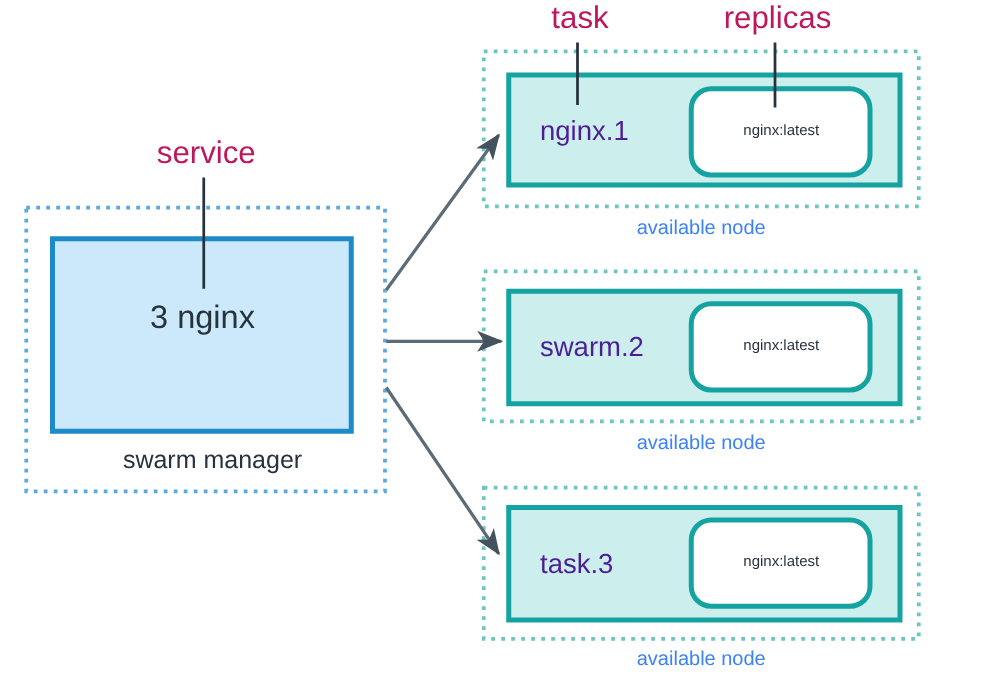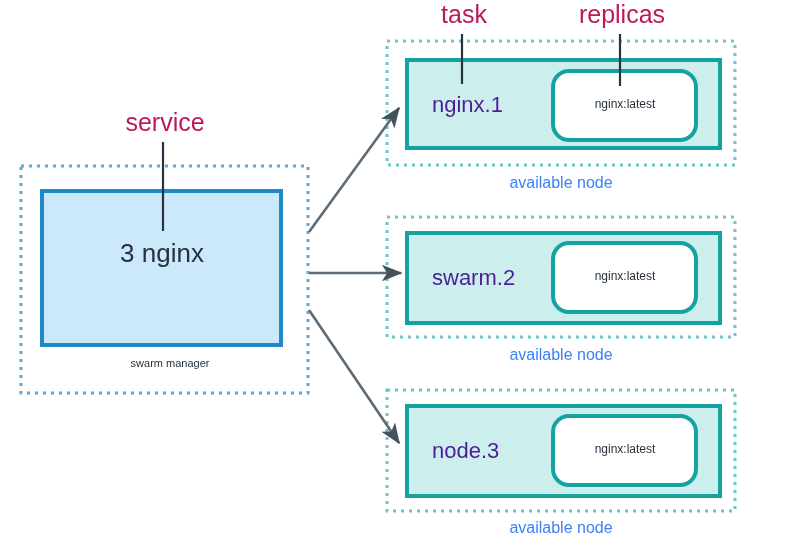--- a/index.html
+++ b/index.html
@@ -31,21 +31,21 @@
   }
   .annot {
     font-size: 25px;
     color: #be185d;
   }
   .node-caption {
     font-size: 16px;
     color: #3b82f6;
   }
   .mgr-caption {
-    font-size: 11px;
+    font-size: 20px;
     color: #27323f;
   }
   .task-name {
     font-size: 22px;
     color: #4c1d95;
   }
   .container-name {
     font-size: 12px;
     color: #27323f;
   }
@@ -113,17 +113,17 @@
   <div class="txt mgr-caption center-x" style="left:170px; top:358px;">swarm manager</div>
 
   <div class="txt task-name" style="left:432px; top:94px;">nginx.1</div>
   <div class="txt container-name center-x" style="left:625px; top:98px;">nginx:latest</div>
   <div class="txt node-caption center-x" style="left:561px; top:175px;">available node</div>
 
   <div class="txt task-name" style="left:432px; top:267px;">swarm.2</div>
   <div class="txt container-name center-x" style="left:625px; top:270px;">nginx:latest</div>
   <div class="txt node-caption center-x" style="left:561px; top:347px;">available node</div>
 
-  <div class="txt task-name" style="left:432px; top:440px;">node.3</div>
+  <div class="txt task-name" style="left:432px; top:440px;">task.3</div>
   <div class="txt container-name center-x" style="left:625px; top:443px;">nginx:latest</div>
   <div class="txt node-caption center-x" style="left:561px; top:520px;">available node</div>
 
 </div>
 
 </body></html>

